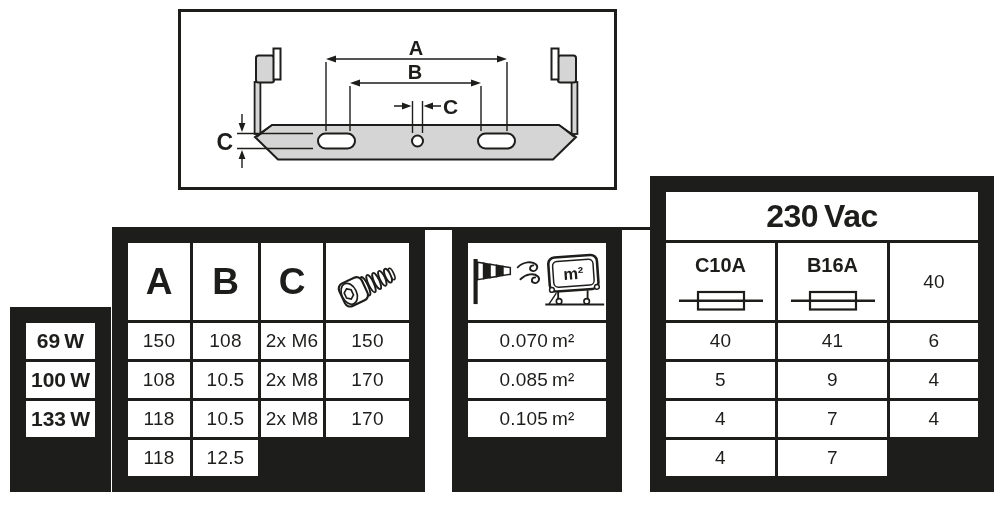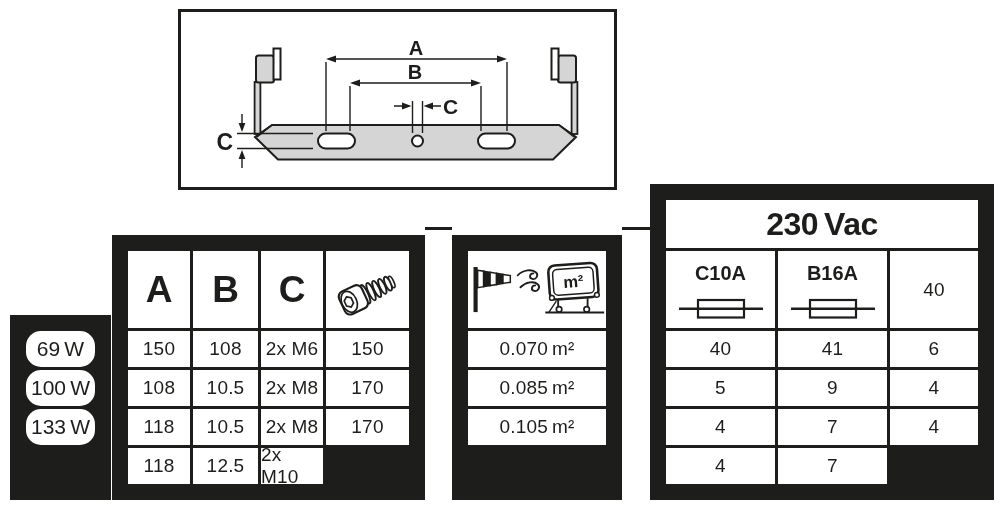--- a/index.html
+++ b/index.html
@@ -4,34 +4,34 @@
 <style>
   html,body{margin:0;padding:0;background:#fff;}
   .stage{position:relative;width:1000px;height:506px;background:#ffffff;
          font-family:"Liberation Sans",sans-serif;color:#1d1d1b;overflow:hidden;}
 
   
   .diagram-box{position:absolute;left:178px;top:9px;width:433px;height:175px;
                border:3px solid #1d1d1b;background:#fff;}
 
   
-  .tblock{position:absolute;background:#1d1d1b;display:grid;gap:3px;padding:16px;box-sizing:border-box;margin-top:8px;}
+  .tblock{position:absolute;background:#1d1d1b;display:grid;gap:3px;padding:16px;box-sizing:border-box;}
   .cell{background:#fff;display:flex;align-items:center;justify-content:center;overflow:hidden;}
 
   .t-power{left:10px;top:307px;width:101px;height:185px;grid-template-rows:repeat(4,1fr);}
   .t-main {left:112px;top:227px;width:313px;height:265px;
            grid-template-columns:62px 65px 62px 1fr;grid-template-rows:77px repeat(4,1fr);}
   .t-wind {left:452px;top:227px;width:170px;height:265px;grid-template-rows:77px repeat(4,1fr);}
   .t-volt {left:650px;top:176px;width:344px;height:316px;
            grid-template-columns:109px 109px 1fr;grid-template-rows:48px 77px repeat(4,1fr);}
   .span3{grid-column:1/-1;}
 
   .dimhead{font-size:37px;font-weight:bold;}
   .num{font-size:19px;letter-spacing:0.2px;}
-  .power{font-size:21px;font-weight:normal;border-radius:15px;}
+  .power{font-size:21px;font-weight:bold;}
   .vtitle{font-size:32px;font-weight:bold;letter-spacing:-0.5px;}
   .bhead{flex-direction:column;gap:12px;padding-top:5px;}
   .blabel{font-size:20px;font-weight:bold;line-height:1.1;}
 
   
   .connector{position:absolute;height:3px;background:#1d1d1b;top:227px;}
   .c1{left:425px;width:27px;}
   .c2{left:622px;width:28px;}
 </style>
 </head>
@@ -116,21 +116,20 @@
     <div class="cell num">2x M8</div>
 
     <div class="cell num">170</div>
     <div class="cell num">118</div>
     <div class="cell num">10.5</div>
     <div class="cell num">2x M8</div>
 
     <div class="cell num">170</div>
     <div class="cell num">118</div>
     <div class="cell num">12.5</div>
-    <div class="cell num">2x M10</div>
   </div>
 
   <div class="tblock t-wind">
     <div class="cell">
       <svg width="150" height="60" viewBox="0 0 150 60">
         <g stroke="#1d1d1b">
           <rect x="6" y="5" width="4.5" height="49" fill="#1d1d1b" stroke="none"></rect>
           <polygon points="10.5,8.5 17,9.6 17,26.4 10.5,27.5" fill="#fff" stroke-width="1.6"></polygon>
           <polygon points="17,9.6 24,10.8 24,25.2 17,26.4" fill="#1d1d1b" stroke-width="1.6"></polygon>
           <polygon points="24,10.8 31,11.9 31,24.1 24,25.2" fill="#fff" stroke-width="1.6"></polygon>

